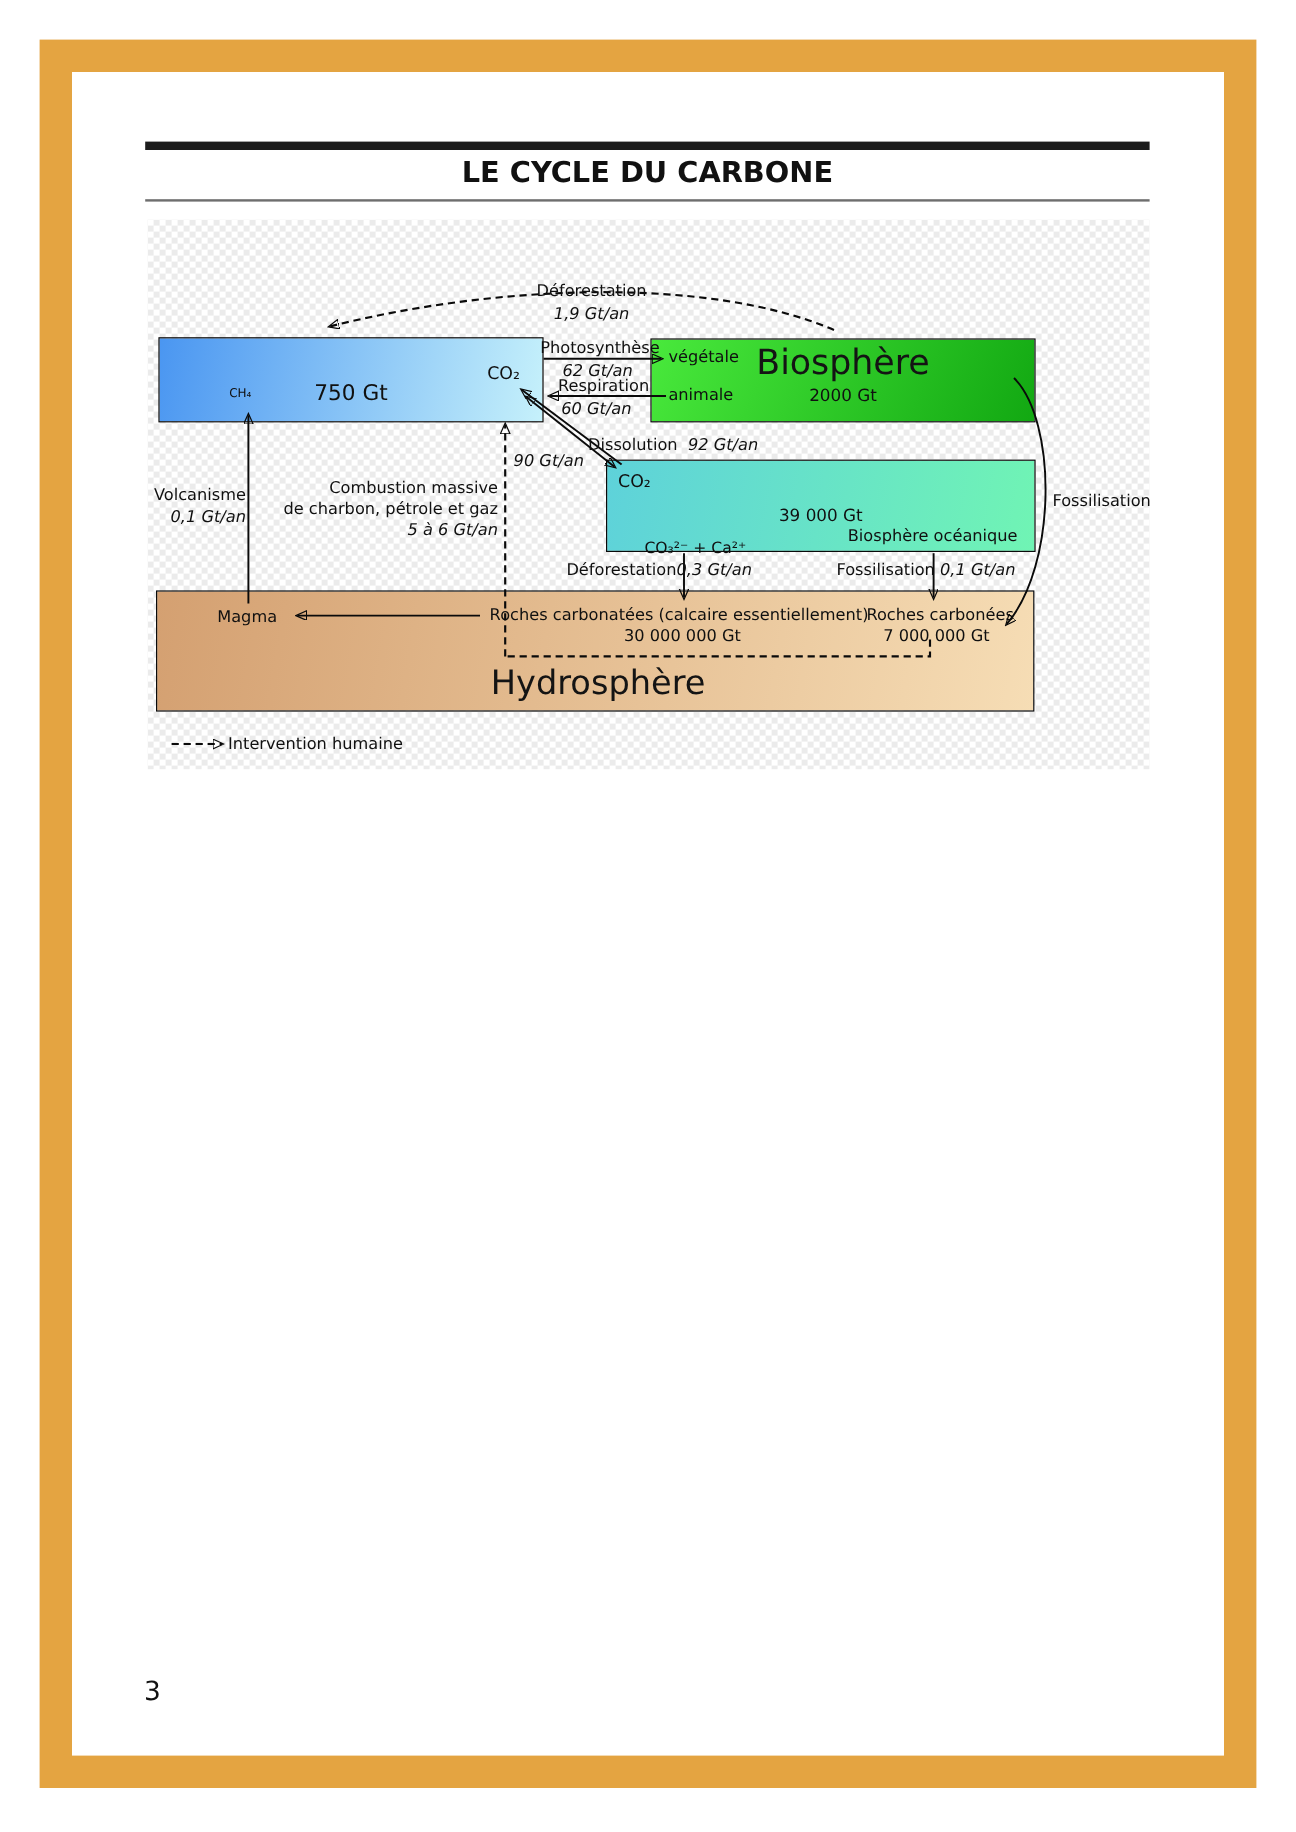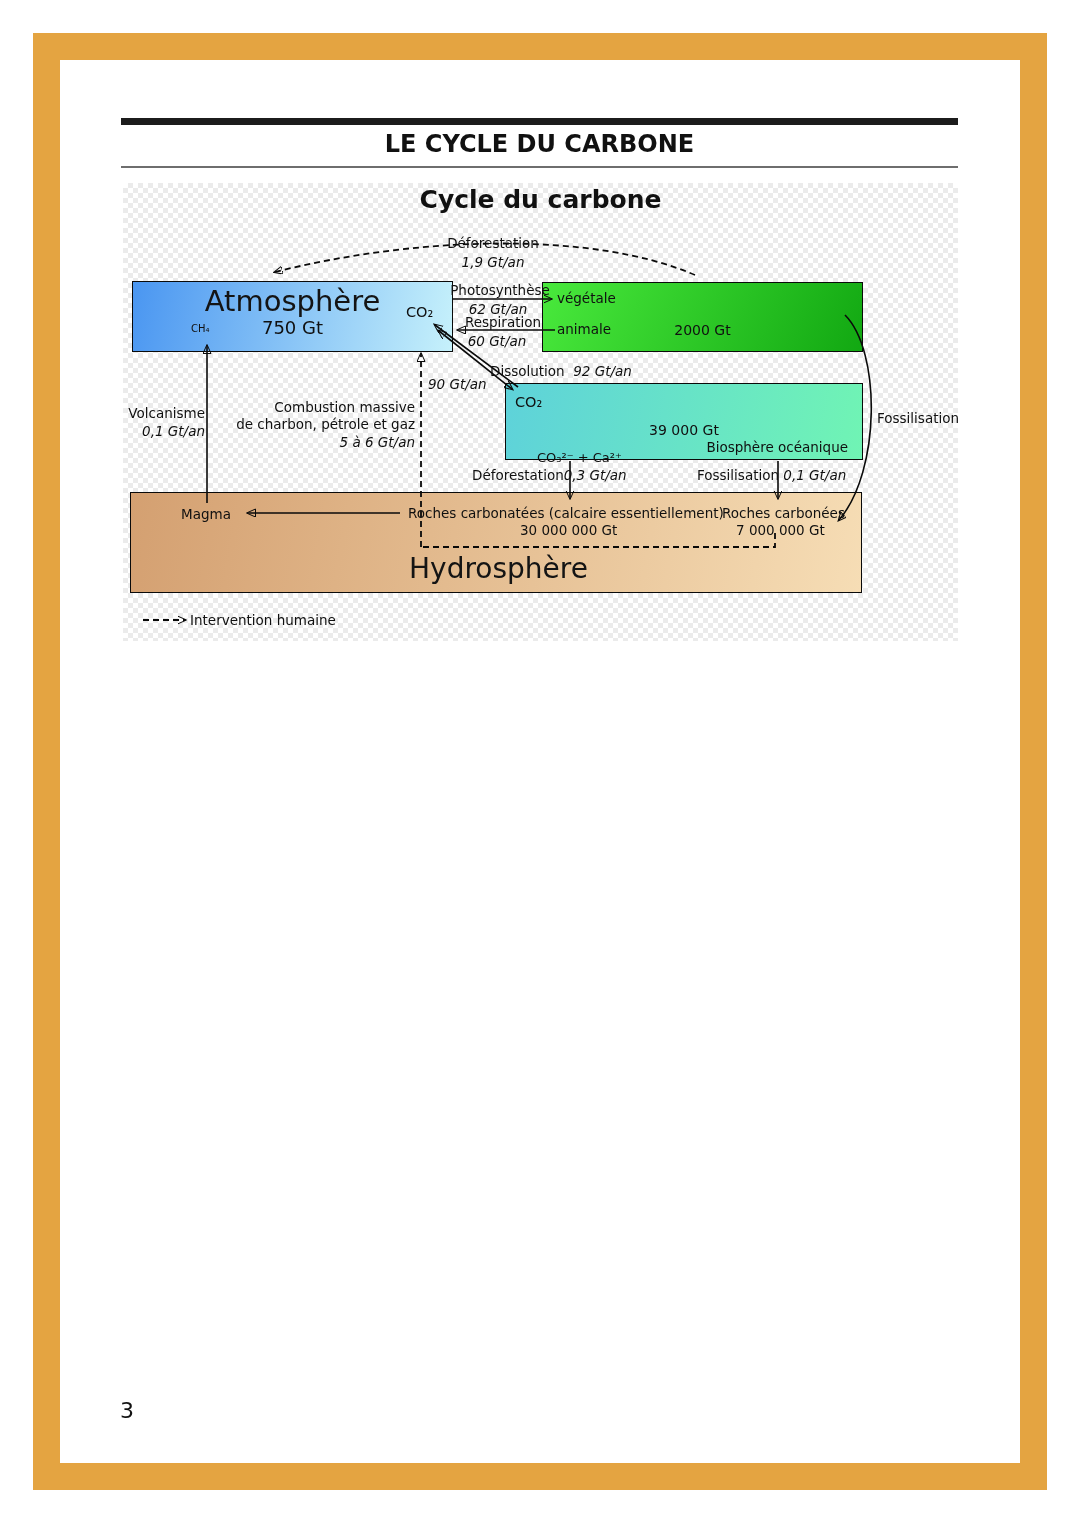--- a/index.html
+++ b/index.html
@@ -45,30 +45,29 @@
 <div class="abs frame">
   <div class="page"></div>
 </div>
 
 <div class="abs topbar"></div>
 <div class="abs htitle">LE CYCLE DU CARBONE</div>
 <div class="abs hrule"></div>
 
 <div class="diagram">
 
-  <div class="abs dtitle">Cycle du carbone</div>
 
   <div class="box box-atmosphere">
-    <div class="boxtitle" style="top:3px;">Atmosphère</div>
     <div class="lbl" style="left:58px;top:39px;font-size:10px;">CH₄</div>
     <div class="lbl ctr" style="left:0;top:38px;width:100%;font-size:18px;">750 Gt</div>
     <div class="lbl" style="left:273px;top:22px;font-size:14.5px;">CO₂</div>
   </div>
 
   <div class="box box-biosphere">
+    <div class="boxtitle" style="top:3px;">Biosphère</div>
     <div class="lbl" style="left:14px;top:7px;">végétale</div>
     <div class="lbl" style="left:14px;top:38px;">animale</div>
     <div class="lbl ctr" style="left:0;top:39px;width:100%;font-size:14px;">2000 Gt</div>
   </div>
 
   <div class="box box-hydrosphere">
     <div class="lbl" style="left:9px;top:10px;font-size:14.5px;">CO₂</div>
     <div class="lbl ctr" style="left:0;top:38px;width:100%;font-size:14px;">39 000 Gt</div>
     <div class="lbl" style="left:31px;top:66px;font-size:13px;">CO₃²⁻ + Ca²⁺</div>
     <div class="lbl" style="right:14px;top:55px;">Biosphère océanique</div>

